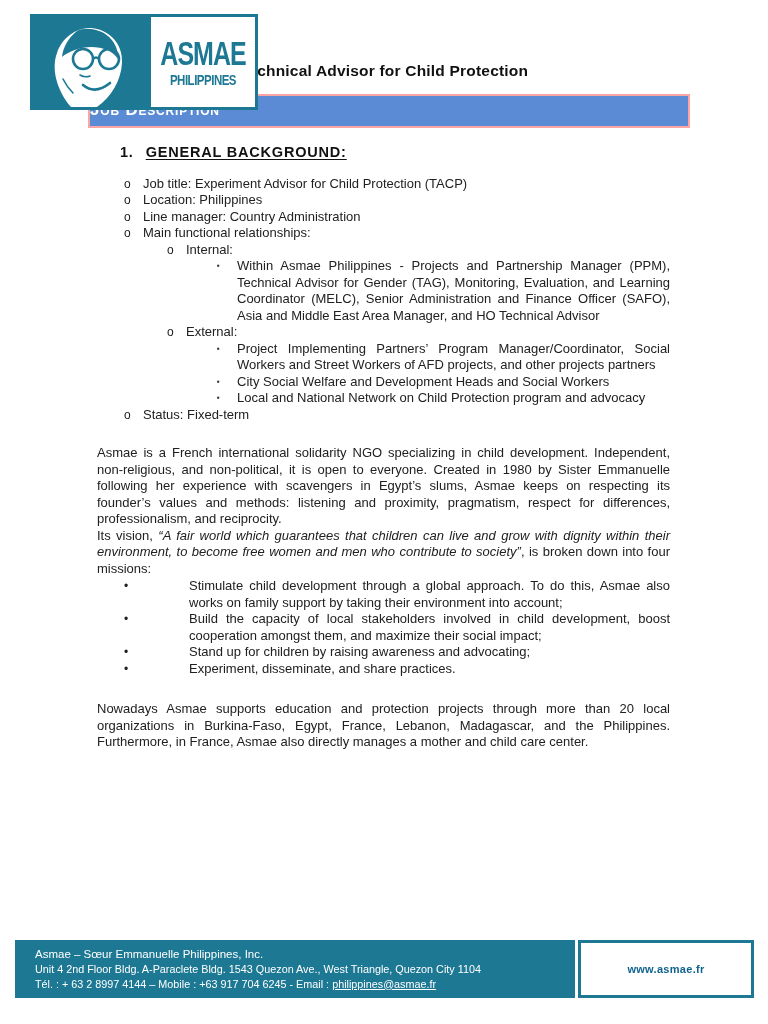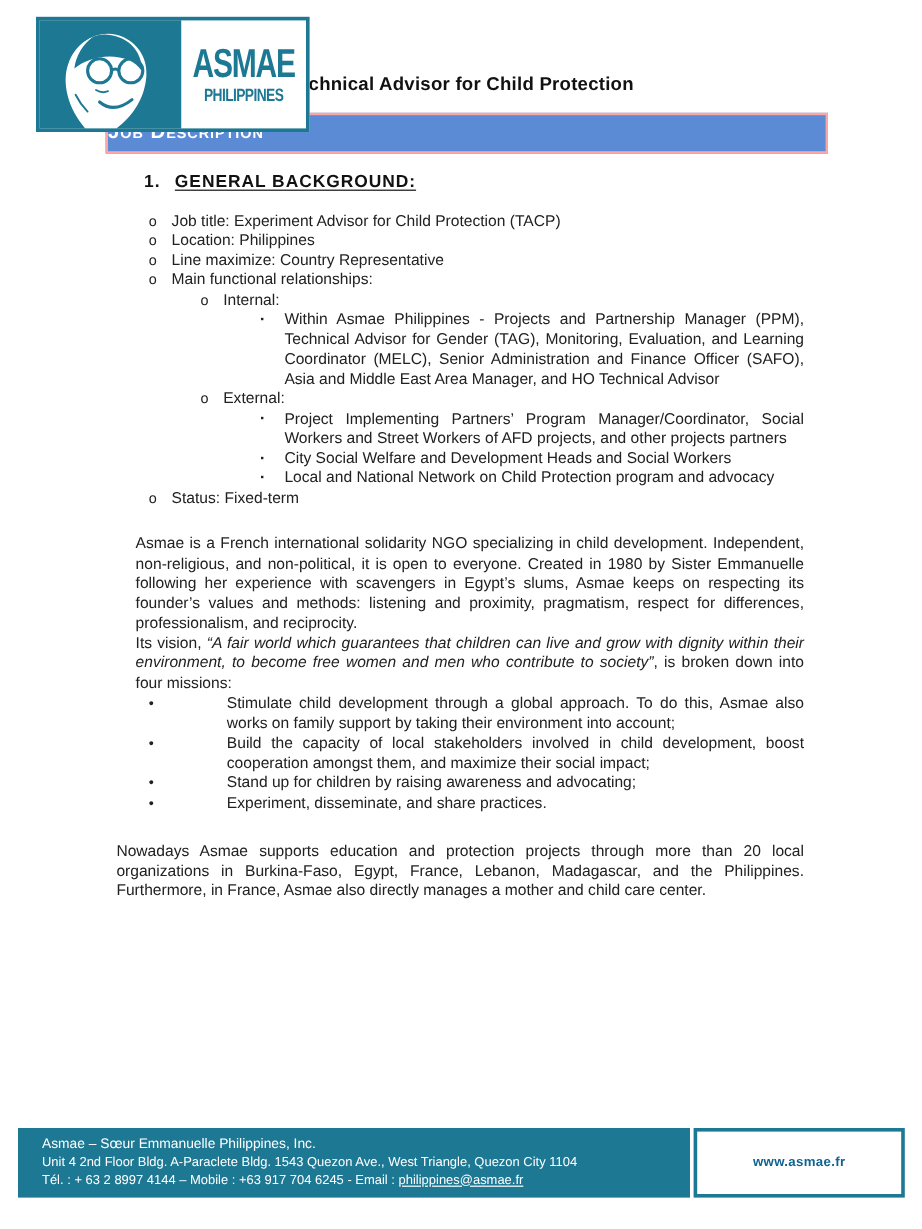--- a/index.html
+++ b/index.html
@@ -44,21 +44,21 @@
   .bg-list { margin-top:15px; }
   .row { display:flex; }
   .row .m { flex:none; color:#212121; }
   .row .t { flex:1; }
   .l1 .m { margin-left:27px; width:19px; font-size:12px; }
   .l2 .m { margin-left:70px; width:19px; font-size:12px; }
   .l3 .m { margin-left:120px; width:20px; font-size:8px; line-height:16.5px; }
   .l3 .t { text-align:justify; }
   .mis .m { margin-left:27px; width:65px; font-size:12px; }
   .mis .t { text-align:justify; }
-  .para-group { margin-top:22px;margin-left:16px; }
+  .para-group { margin-top:22px; }
   .para { text-align:justify; margin:0; }
   .vision i { font-style:italic; }
   .missions { margin-top:1px; }
   .final-para { margin-top:24px; }
   
   .footer-bar {
     position:absolute; left:15px; top:940px; width:560px; height:58px;
     background:#1d7893; color:#ffffff; box-sizing:border-box;
     padding:7px 10px 0 20px; font-size:10.8px; line-height:14.8px;
   }
@@ -112,21 +112,21 @@
       <div class="row l1">
         <span class="m">o</span>
         <span class="t">Job title: Experiment Advisor for Child Protection (TACP)</span>
       </div>
       <div class="row l1">
         <span class="m">o</span>
         <span class="t">Location: Philippines</span>
       </div>
       <div class="row l1">
         <span class="m">o</span>
-        <span class="t">Line maximize:  Country Representative</span>
+        <span class="t">Line manager:  Country Administration</span>
       </div>
       <div class="row l1">
         <span class="m">o</span>
         <span class="t">Main functional relationships:</span>
       </div>
       <div class="row l2">
         <span class="m">o</span>
         <span class="t">Internal:</span>
       </div>
       <div class="row l3">

